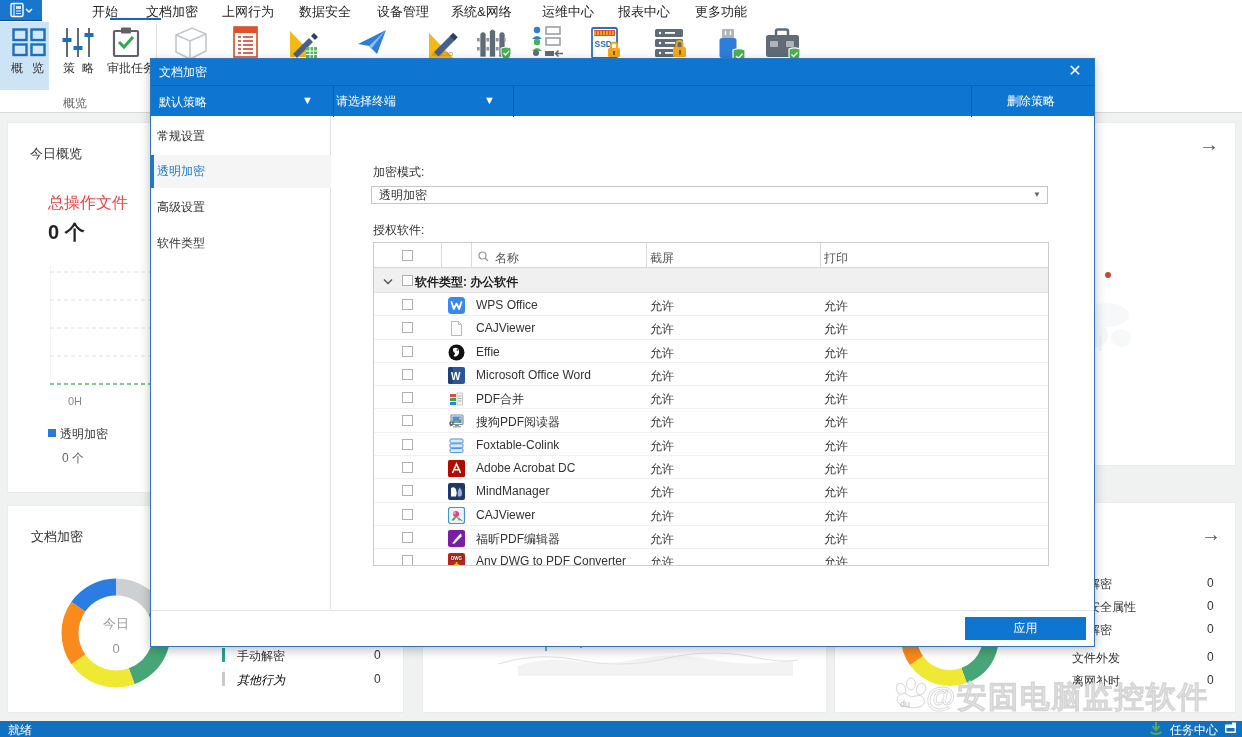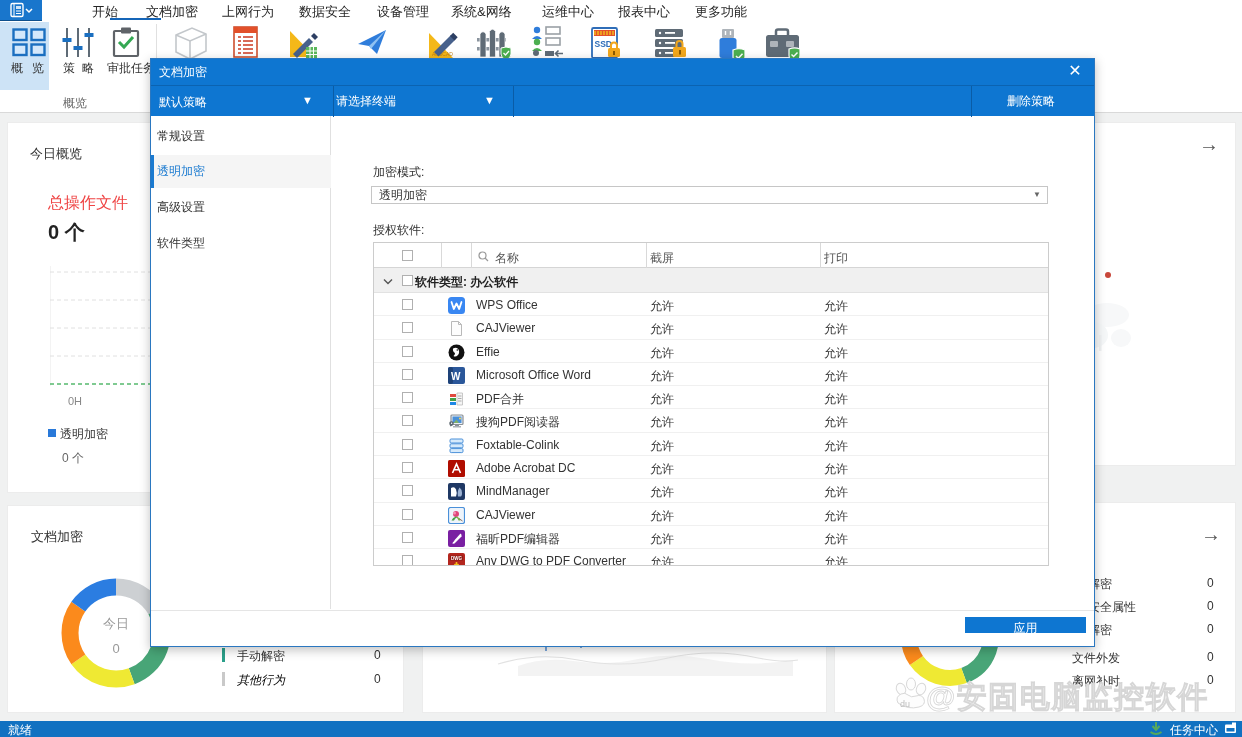--- a/index.html
+++ b/index.html
@@ -35,21 +35,21 @@
 
 #dialog { position:absolute; left:150px; top:58px; width:945px; height:589px; background:#fff; border:1px solid #2a77c0; box-shadow:0 3px 10px rgba(0,0,0,.25); }
 #dtitle { position:absolute; left:0; top:0; width:943px; height:26px; background:#0e76d1; color:#fff; font-size:12px; line-height:26px; padding-left:8px; }
 #dfilter { position:absolute; left:0; top:26px; width:943px; height:31px; background:#0e76d1; border-top:1px solid #0b63b1; color:#fff; font-size:12px; }
 .fsep { position:absolute; top:0; width:1px; height:31px; background:#0a5ca6; }
 #dclose { position:absolute; left:911px; top:2px; width:26px; height:20px; color:#fff; font-size:16px; text-align:center; line-height:20px; }
 #dmenu { position:absolute; left:0; top:57px; width:180px; height:493px; border-right:1px solid #e0e0e0; background:#fff; }
 .dmi { position:absolute; left:0; width:180px; height:33px; line-height:33px; padding-left:6px; font-size:12px; color:#333; }
 .dmi.sel { background:#f5f5f5; color:#1a7ad0; border-left:3px solid #1a7ad0; padding-left:3px; }
 #dfootsep { position:absolute; left:0; top:551px; width:943px; height:1px; background:#e5e5e5; }
-#applybtn { position:absolute; left:814px; top:558px; width:121px; height:16px; background:#0e76d1; color:#fff; font-size:12px; text-align:center; line-height:23px; }
+#applybtn { position:absolute; left:814px; top:558px; width:121px; height:23px; background:#0e76d1; color:#fff; font-size:12px; text-align:center; line-height:23px; }
 
 
 #enc-label { position:absolute; left:222px; top:105px; font-size:12px; color:#333; }
 #enc-select { position:absolute; left:220px; top:127px; width:677px; height:18px; border:1px solid #c6c6c6; font-size:12px; line-height:16px; padding-left:7px; color:#333; }
 #auth-label { position:absolute; left:222px; top:163px; font-size:12px; color:#333; }
 #apptable { position:absolute; left:222px; top:183px; width:676px; height:324px; border:1px solid #ccc; overflow:hidden; background:#fff; }
 .tr { position:relative; width:675px; height:23.3px; border-bottom:1px solid #f0f0f0;text-align:center; }
 .thead { height:25px; border-bottom:1px solid #d5d5d5; }
 .tgroup { height:25px; background:#f0f0f0; border-bottom:1px solid #e2e2e2; }
 .cb { position:absolute; width:11px; height:11px; border:1px solid #b0b0b0; background:#fff; top:6px; left:28px; }

